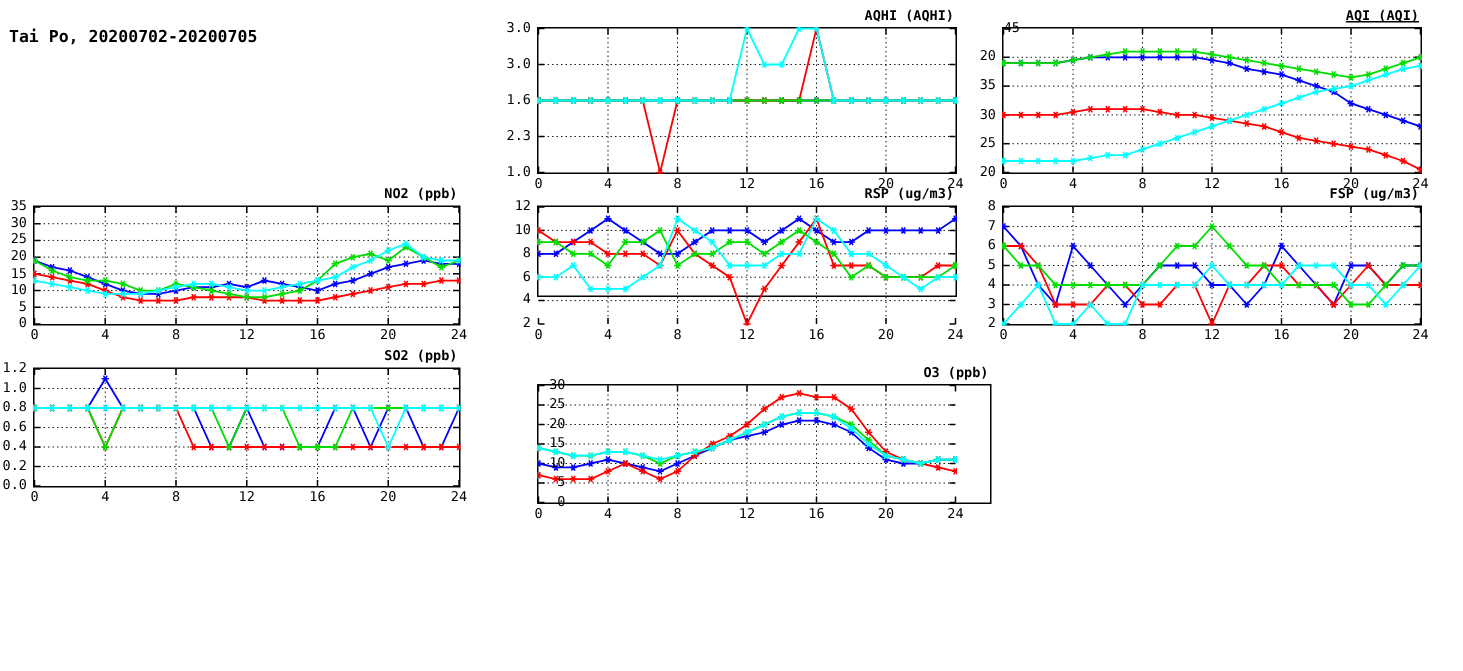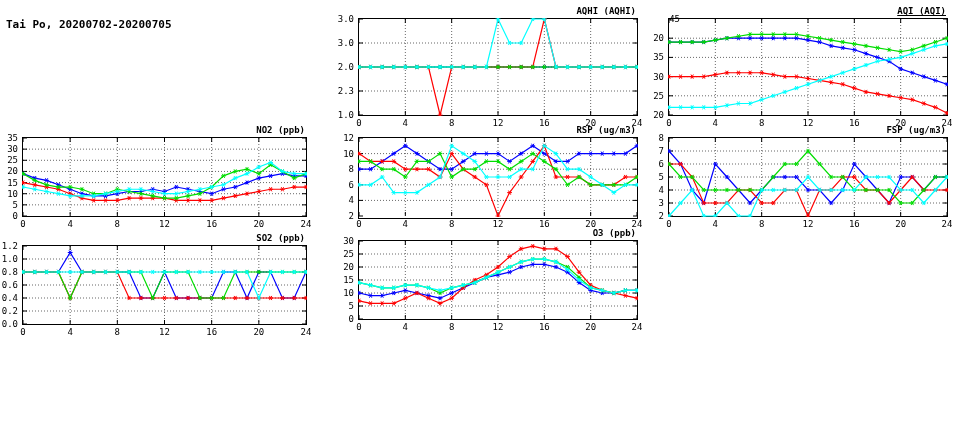--- a/index.html
+++ b/index.html
@@ -68,21 +68,21 @@
       </svg>
       <div class="xlab" style="left: 1px; top: 100px;">0</div>
       <div class="xlab" style="left: 47.3333px; top: 100px;">4</div>
       <div class="xlab" style="left: 93.6667px; top: 100px;">8</div>
       <div class="xlab" style="left: 140px; top: 100px;">12</div>
       <div class="xlab" style="left: 186.333px; top: 100px;">16</div>
       <div class="xlab" style="left: 232.667px; top: 100px;">20</div>
       <div class="xlab" style="left: 279px; top: 100px;">24</div>
       <div class="ylab" style="right: 284px; top: 97px; width: 28px;">1.0</div>
       <div class="ylab" style="right: 284px; top: 73px; width: 28px;">2.3</div>
-      <div class="ylab" style="right: 284px; top: 49px; width: 28px;">2.0</div>
+      <div class="ylab" style="right: 284px; top: 49px; width: 28px;">1.6</div>
       <div class="ylab" style="right: 284px; top: 25px; width: 28px;">3.0</div>
       <div class="ylab" style="right: 284px; top: 1px; width: 28px;">3.0</div>
     </div>
     <div class="panel" style="left: 668px; top: 18px; width: 280px; height: 98px;">
       <div class="frame"></div>
       <div class="plotlabel" style="top: -12px; text-decoration: underline;">AQI (AQI)</div>
       <svg width="280" height="98">
         <line x1="47.33333333333333" x2="47.33333333333333" y1="1" y2="97" stroke="#000" stroke-width="0.6" stroke-dasharray="1,2"></line>
         <line x1="93.66666666666666" x2="93.66666666666666" y1="1" y2="97" stroke="#000" stroke-width="0.6" stroke-dasharray="1,2"></line>
         <line x1="140" x2="140" y1="1" y2="97" stroke="#000" stroke-width="0.6" stroke-dasharray="1,2"></line>
@@ -204,21 +204,21 @@
       <div class="xlab" style="left: 284px; top: 82px;">24</div>
       <div class="ylab" style="right: 289px; top: 79px; width: 28px;">0</div>
       <div class="ylab" style="right: 289px; top: 67.8571px; width: 28px;">5</div>
       <div class="ylab" style="right: 289px; top: 56.7143px; width: 28px;">10</div>
       <div class="ylab" style="right: 289px; top: 45.5714px; width: 28px;">15</div>
       <div class="ylab" style="right: 289px; top: 34.4286px; width: 28px;">20</div>
       <div class="ylab" style="right: 289px; top: 23.2857px; width: 28px;">25</div>
       <div class="ylab" style="right: 289px; top: 12.1429px; width: 28px;">30</div>
       <div class="ylab" style="right: 289px; top: 1px; width: 28px;">35</div>
     </div>
-    <div class="panel" style="left: 358px; top: 137px; width: 280px; height: 82px;">
+    <div class="panel" style="left: 358px; top: 137px; width: 280px; height: 61px;">
       <div class="frame"></div>
       <div class="plotlabel" style="top: -12px;">RSP (ug/m3)</div>
       <svg width="280" height="80">
         <line x1="47.33333333333333" x2="47.33333333333333" y1="1" y2="79" stroke="#000" stroke-width="0.6" stroke-dasharray="1,2"></line>
         <line x1="93.66666666666666" x2="93.66666666666666" y1="1" y2="79" stroke="#000" stroke-width="0.6" stroke-dasharray="1,2"></line>
         <line x1="140" x2="140" y1="1" y2="79" stroke="#000" stroke-width="0.6" stroke-dasharray="1,2"></line>
         <line x1="186.33333333333331" x2="186.33333333333331" y1="1" y2="79" stroke="#000" stroke-width="0.6" stroke-dasharray="1,2"></line>
         <line x1="232.66666666666669" x2="232.66666666666669" y1="1" y2="79" stroke="#000" stroke-width="0.6" stroke-dasharray="1,2"></line>
         <line y1="63.4" y2="63.4" x1="1" x2="279" stroke="#000" stroke-width="0.6" stroke-dasharray="1,2"></line>
         <line y1="47.8" y2="47.8" x1="1" x2="279" stroke="#000" stroke-width="0.6" stroke-dasharray="1,2"></line>
@@ -398,21 +398,21 @@
       <div class="xlab" style="left: 236.833px; top: 82px;">20</div>
       <div class="xlab" style="left: 284px; top: 82px;">24</div>
       <div class="ylab" style="right: 289px; top: 79px; width: 28px;">0.0</div>
       <div class="ylab" style="right: 289px; top: 66px; width: 28px;">0.2</div>
       <div class="ylab" style="right: 289px; top: 53px; width: 28px;">0.4</div>
       <div class="ylab" style="right: 289px; top: 40px; width: 28px;">0.6</div>
       <div class="ylab" style="right: 289px; top: 27px; width: 28px;">0.8</div>
       <div class="ylab" style="right: 289px; top: 14px; width: 28px;">1.0</div>
       <div class="ylab" style="right: 289px; top: 1px; width: 28px;">1.2</div>
     </div>
-    <div class="panel" style="left: 358px; top: 240px; width: 280px; height: 80px;">
+    <div class="panel" style="left: 358px; top: 256px; width: 280px; height: 80px; padding-left: 23px;">
       <div class="frame"></div>
       <div class="plotlabel" style="top: -12px;">O3 (ppb)</div>
       <svg width="280" height="80">
         <line x1="47.33333333333333" x2="47.33333333333333" y1="1" y2="79" stroke="#000" stroke-width="0.6" stroke-dasharray="1,2"></line>
         <line x1="93.66666666666666" x2="93.66666666666666" y1="1" y2="79" stroke="#000" stroke-width="0.6" stroke-dasharray="1,2"></line>
         <line x1="140" x2="140" y1="1" y2="79" stroke="#000" stroke-width="0.6" stroke-dasharray="1,2"></line>
         <line x1="186.33333333333331" x2="186.33333333333331" y1="1" y2="79" stroke="#000" stroke-width="0.6" stroke-dasharray="1,2"></line>
         <line x1="232.66666666666669" x2="232.66666666666669" y1="1" y2="79" stroke="#000" stroke-width="0.6" stroke-dasharray="1,2"></line>
         <line y1="66" y2="66" x1="1" x2="279" stroke="#000" stroke-width="0.6" stroke-dasharray="1,2"></line>
         <line y1="53" y2="53" x1="1" x2="279" stroke="#000" stroke-width="0.6" stroke-dasharray="1,2"></line>

